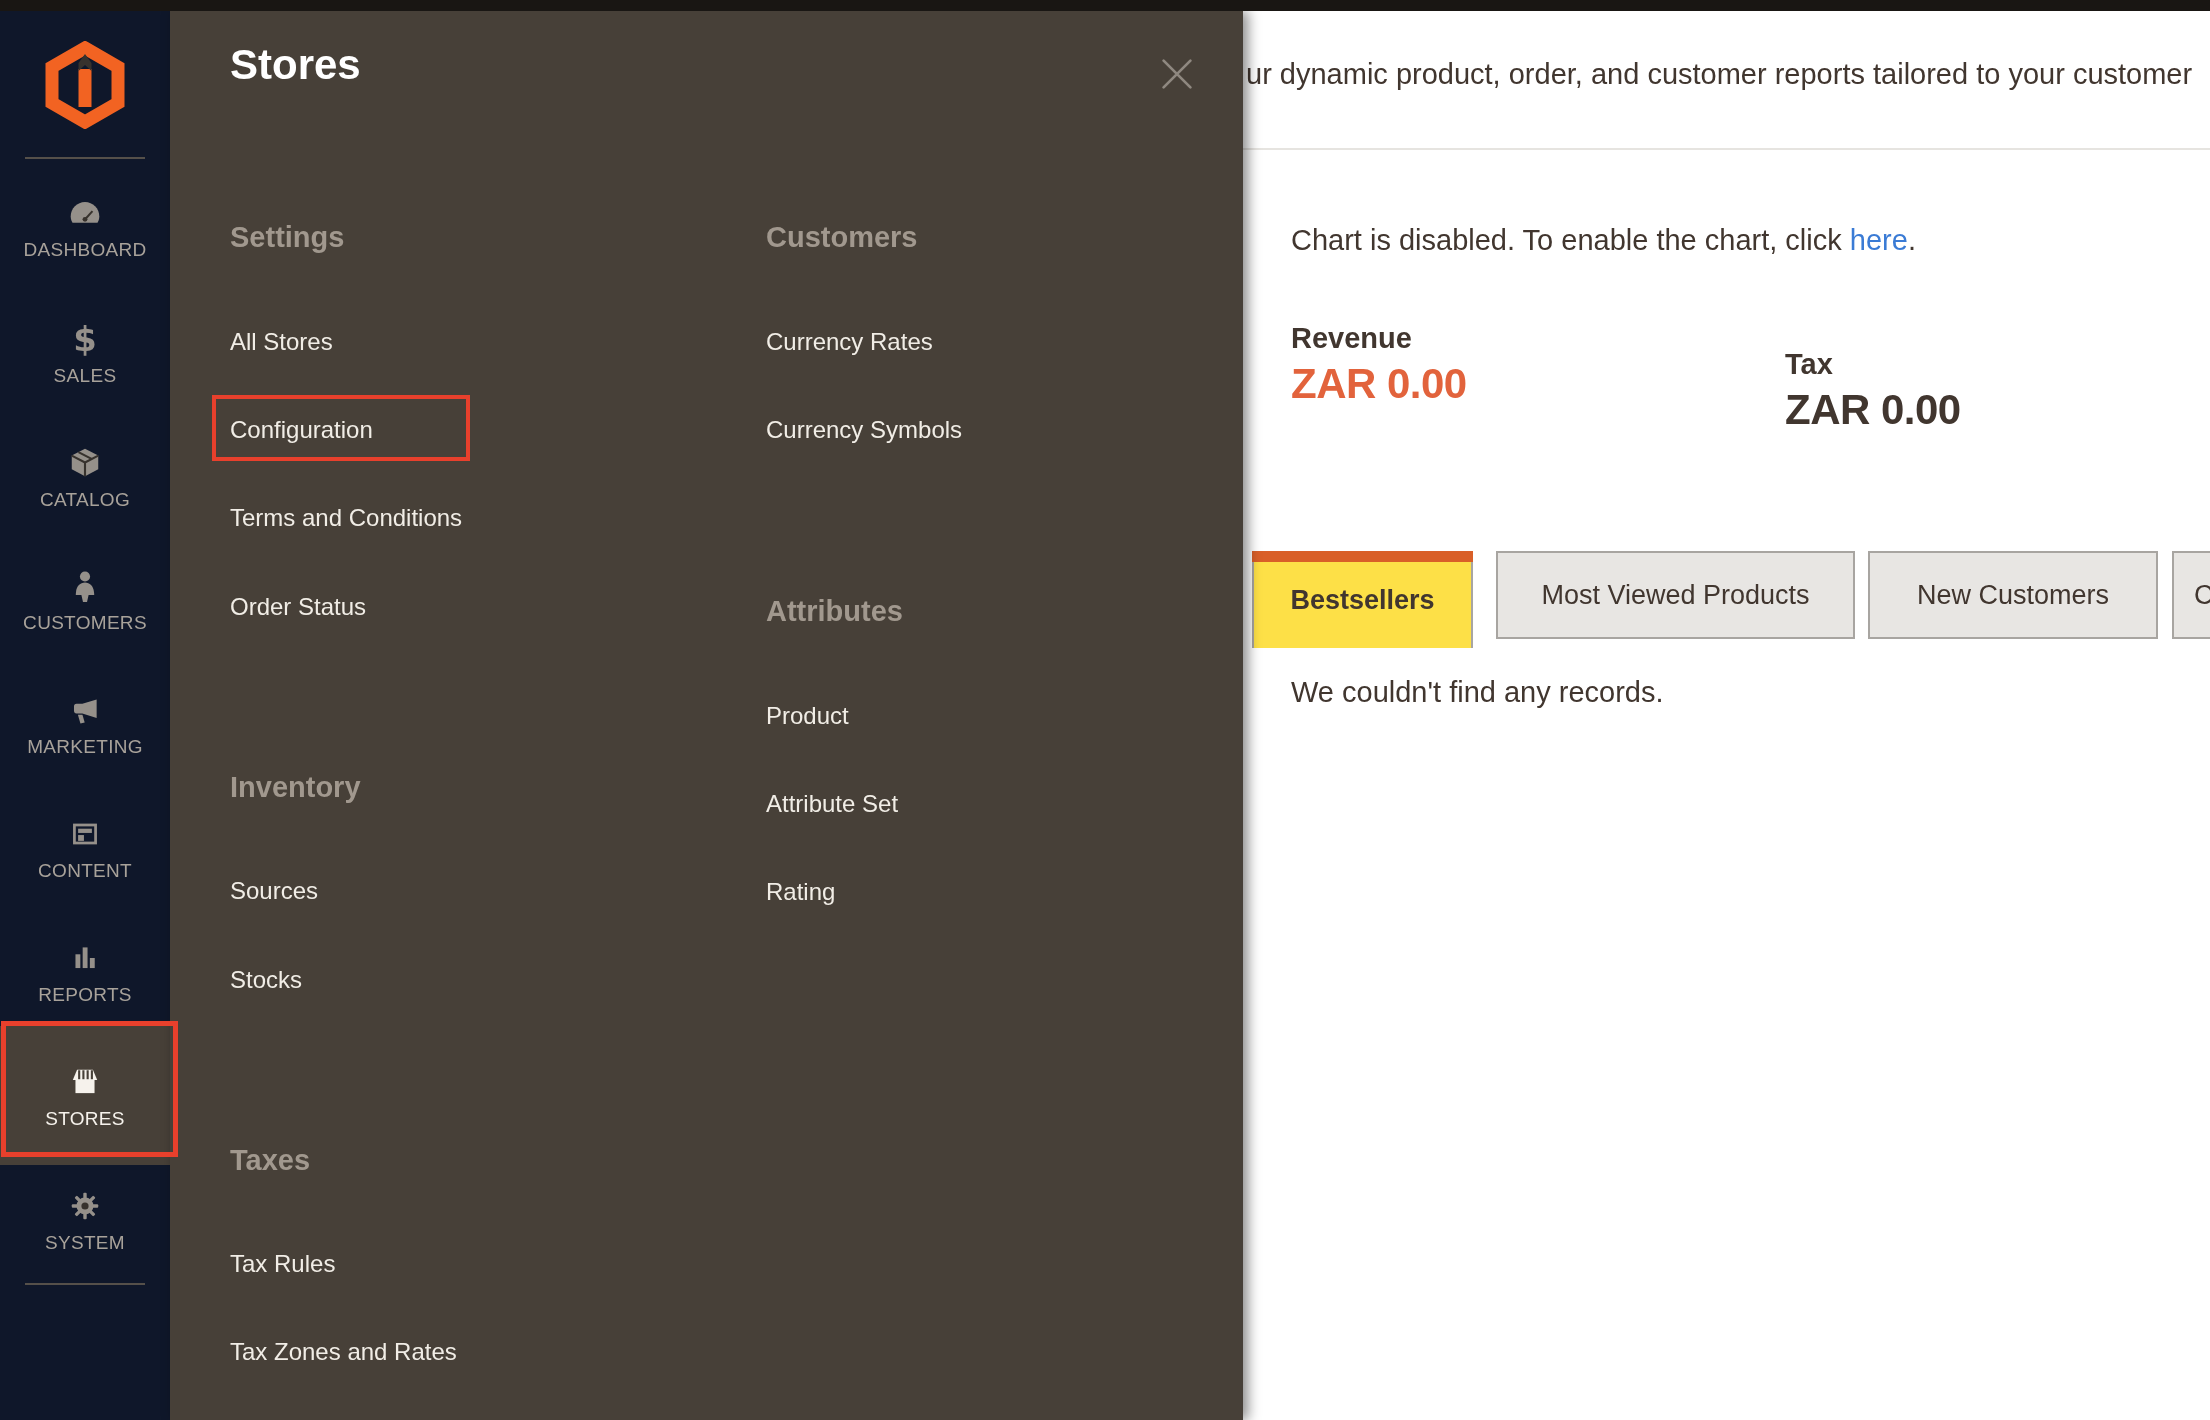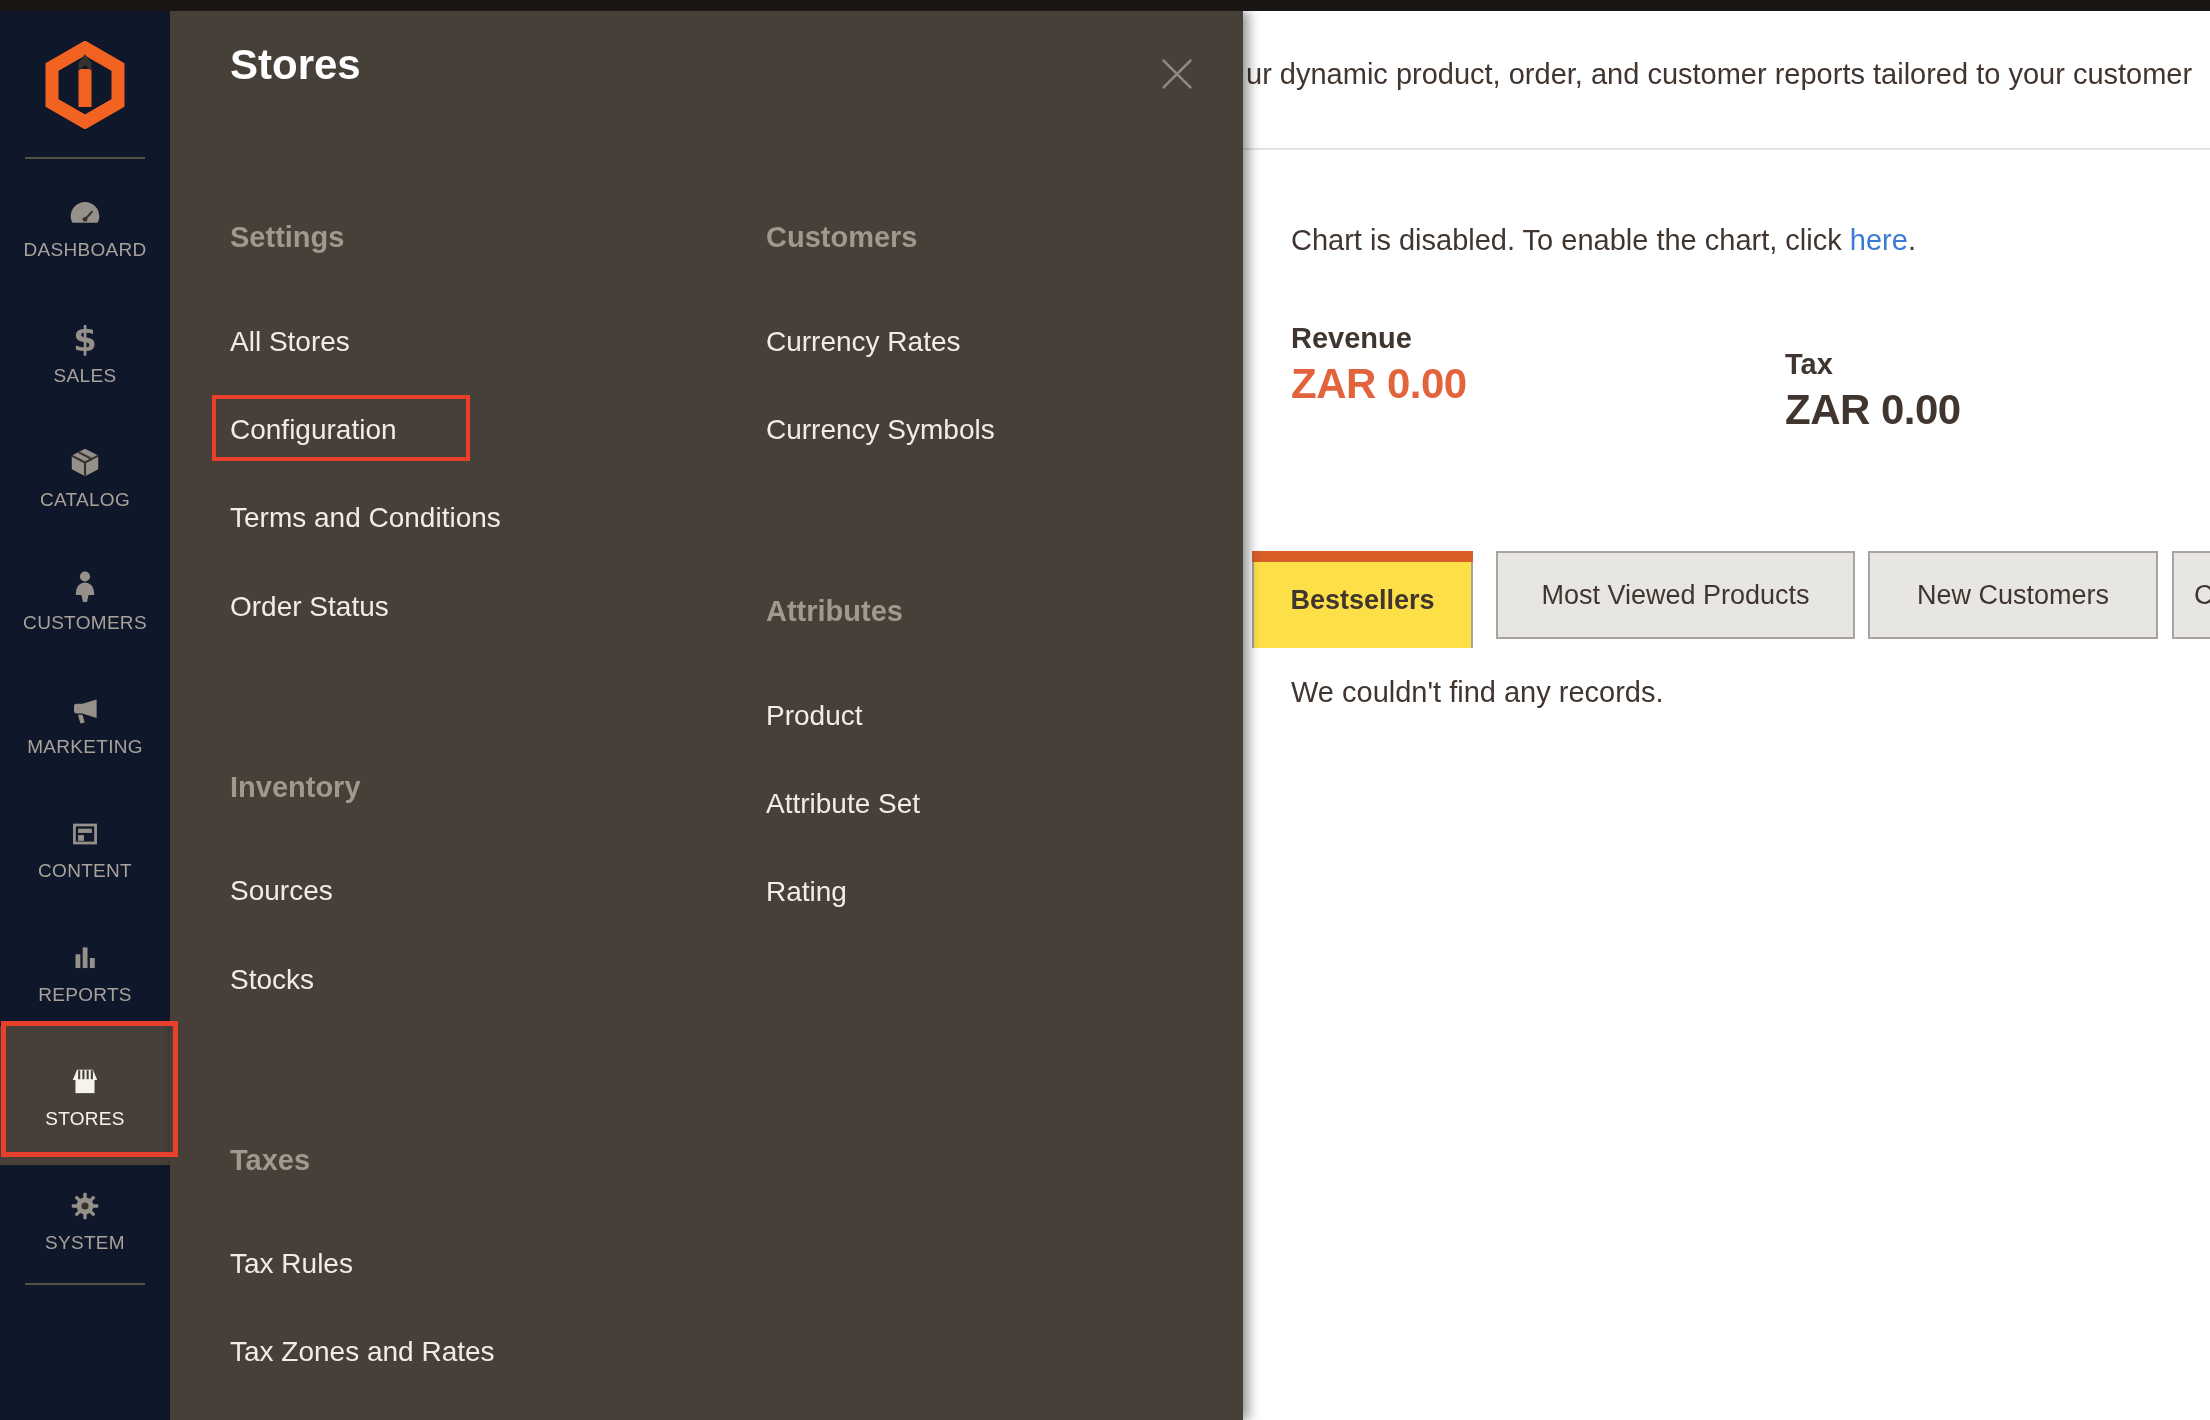--- a/index.html
+++ b/index.html
@@ -47,21 +47,21 @@
   .side-item--active .ic svg { fill:#f6f2ec; }
   .active-bg { position:absolute; left:0; top:1015px; width:170px; height:139px; background:#474038; }
   .fp-lbl { width:160px; margin:3px auto 0; }
 
   
   .flyout { position:absolute; left:170px; top:11px; width:1073px; height:1409px; background:#474038;
             z-index:20; box-shadow:5px 0 12px rgba(0,0,0,.45); }
   .fly-title { position:absolute; left:60px; top:30px; font-size:42px; font-weight:bold; color:#ffffff; }
   .fly-close { position:absolute; left:988px; top:44px; width:38px; height:38px; cursor:pointer; }
   .fly-h { position:absolute; font-size:29px; font-weight:bold; color:#a1988e; line-height:40px; }
-  .fly-i { position:absolute; font-size:28px; color:#f1ede6; line-height:40px; cursor:pointer; }
+  .fly-i { position:absolute; font-size:24px; color:#f1ede6; line-height:40px; cursor:pointer; }
   .c1 { left:60px; } .c2 { left:596px; }
 
   
   .annot { position:absolute; border:5px solid #e8402c; z-index:40; }
   .annot--config { left:212px; top:395px; width:258px; height:66px; border-width:4px; }
   .annot--stores { left:1px; top:1021px; width:177px; height:136px; }
 </style>
 </head>
 <body>
 

